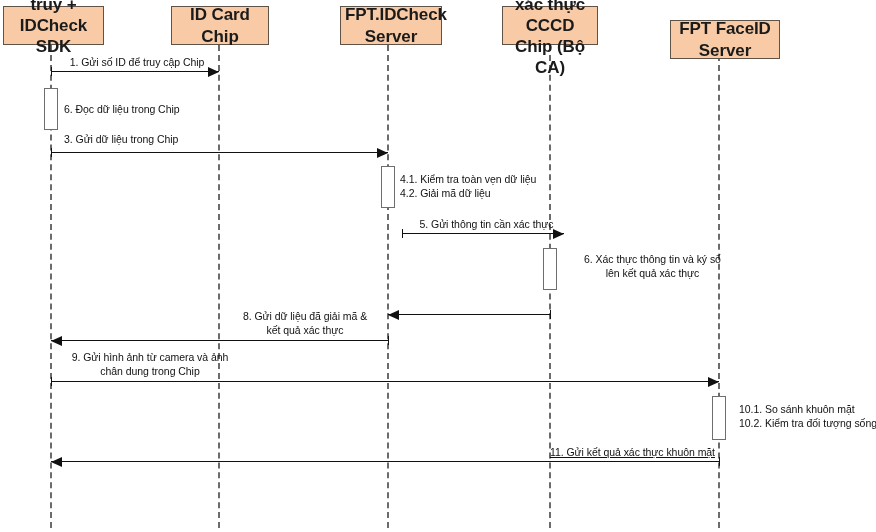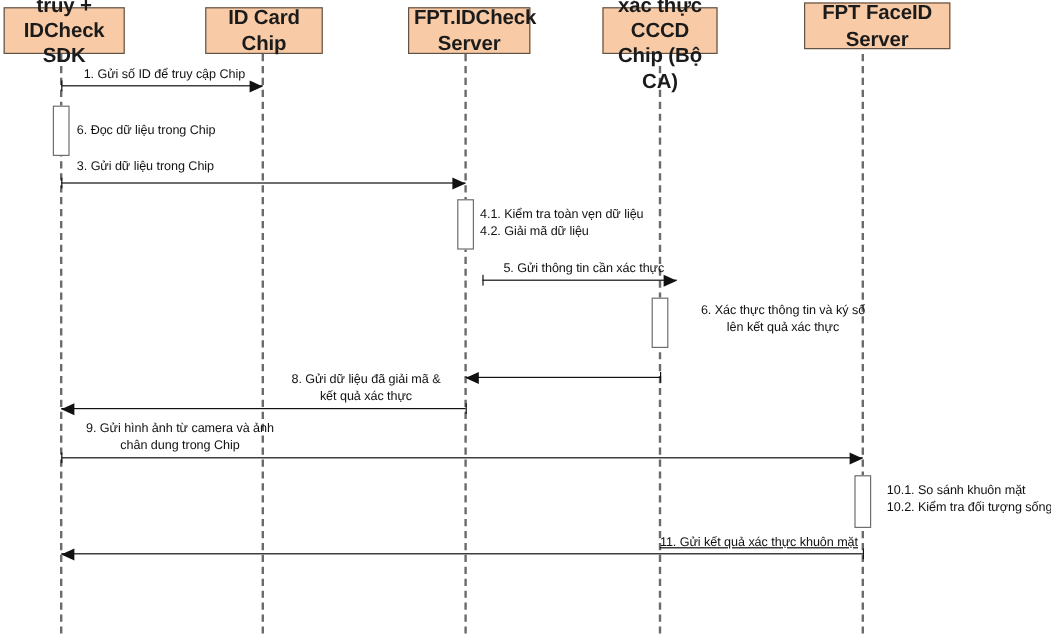--- a/index.html
+++ b/index.html
@@ -169,17 +169,17 @@
       </div>
       <div class="participant" style="left: 171px; top: 6px; width: 98px; height: 39px;">
         <span>ID Card Chip</span>
       </div>
       <div class="participant" style="left: 340px; top: 6px; width: 102px; height: 39px;">
         <span>FPT.IDCheck Server</span>
       </div>
       <div class="participant" style="left: 502px; top: 6px; width: 96px; height: 39px;">
         <span>Dịch vụ xác thực<br>CCCD Chip (Bộ CA)</span>
       </div>
-      <div class="participant" style="left: 670px; top: 2px; width: 122px; height: 39px; justify-content: center;">
+      <div class="participant" style="left: 670px; top: 20px; width: 110px; height: 39px; justify-content: center;">
         <span>FPT FaceID Server</span>
       </div>
     </div>
 </div>
 
 </body></html>

